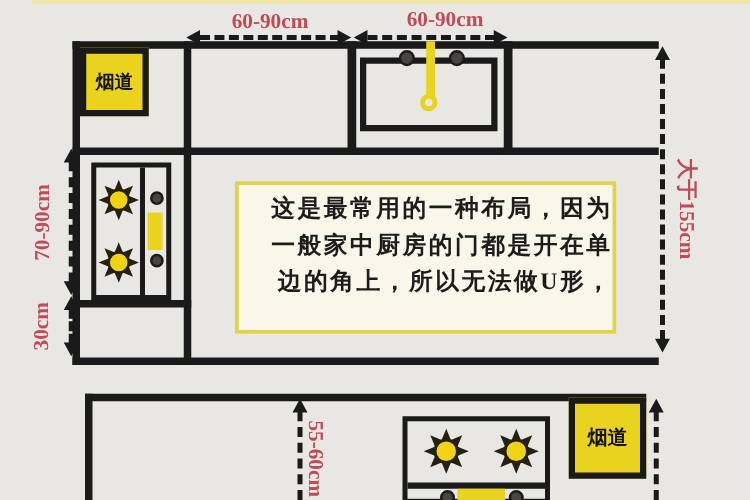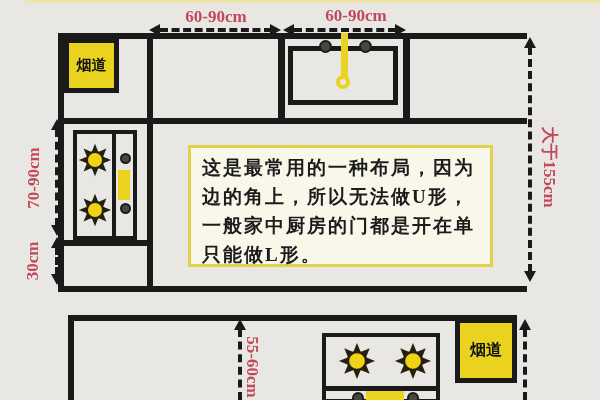--- a/index.html
+++ b/index.html
@@ -30,20 +30,21 @@
     font-family:"Liberation Sans", sans-serif;
   }
   .outline{position:absolute;border:5px solid #1a1a1a;box-sizing:border-box;background:transparent;}
   .knob{position:absolute;background:#474641;border:2px solid #1c1b18;border-radius:50%;box-sizing:border-box;}
   .ystrip{position:absolute;background:#ead31e;}
   .burner{position:absolute;}
   #note-box{
     position:absolute;left:188px;top:145px;width:305px;height:122px;
     background:#f9f6ea;border:3px solid #e2d24b;box-sizing:border-box;
     padding:5px 0 0 11px;
+    text-align:right;
   }
   .note-line{
     color:#1c1c1c;font-size:19px;font-weight:bold;line-height:29px;
     letter-spacing:2px;white-space:nowrap;font-family:"Liberation Serif", serif;
   }
   #top-strip{position:absolute;left:25px;top:0;width:575px;height:3px;background:#eee6a8;}
 </style>
 </head>
 <body>
 
@@ -96,23 +97,22 @@
       <use href="#sun"></use>
     </svg>
   <svg class="burner" viewBox="-20 -20 40 40" style="left:78px;top:193px;width:34px;height:34px;">
       <use href="#sun"></use>
     </svg>
   <div class="knob" style="left:120px;top:153px;width:11px;height:11px;"></div>
   <div class="knob" style="left:120px;top:203px;width:11px;height:11px;"></div>
 
   <div id="note-box">
     <div class="note-line">这是最常用的一种布局，因为</div>
+    <div class="note-line">一般家中厨房的门都是开在单</div>
     <div class="note-line">边的角上，所以无法做U形，</div>
-    <div class="note-line">一般家中厨房的门都是开在单</div>
-    <div class="note-line">只能做L形。</div>
   </div>
 
   <div class="ah ah-left" style="left:149px;top:24px;"></div>
   <div class="dash-h" style="left:160px;top:28px;width:112px;"></div>
   <div class="ah ah-right" style="left:270px;top:24px;"></div>
   <div class="dim" style="left:166px;top:8px;width:100px;">60-90cm</div>
 
   <div class="ah ah-left" style="left:283px;top:24px;"></div>
   <div class="dash-h" style="left:294px;top:28px;width:102px;"></div>
   <div class="ah ah-right" style="left:395px;top:24px;"></div>

